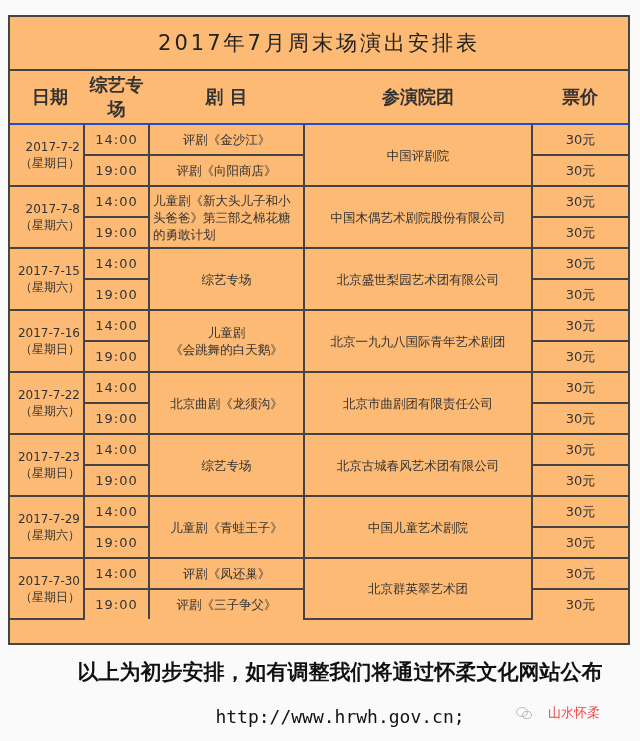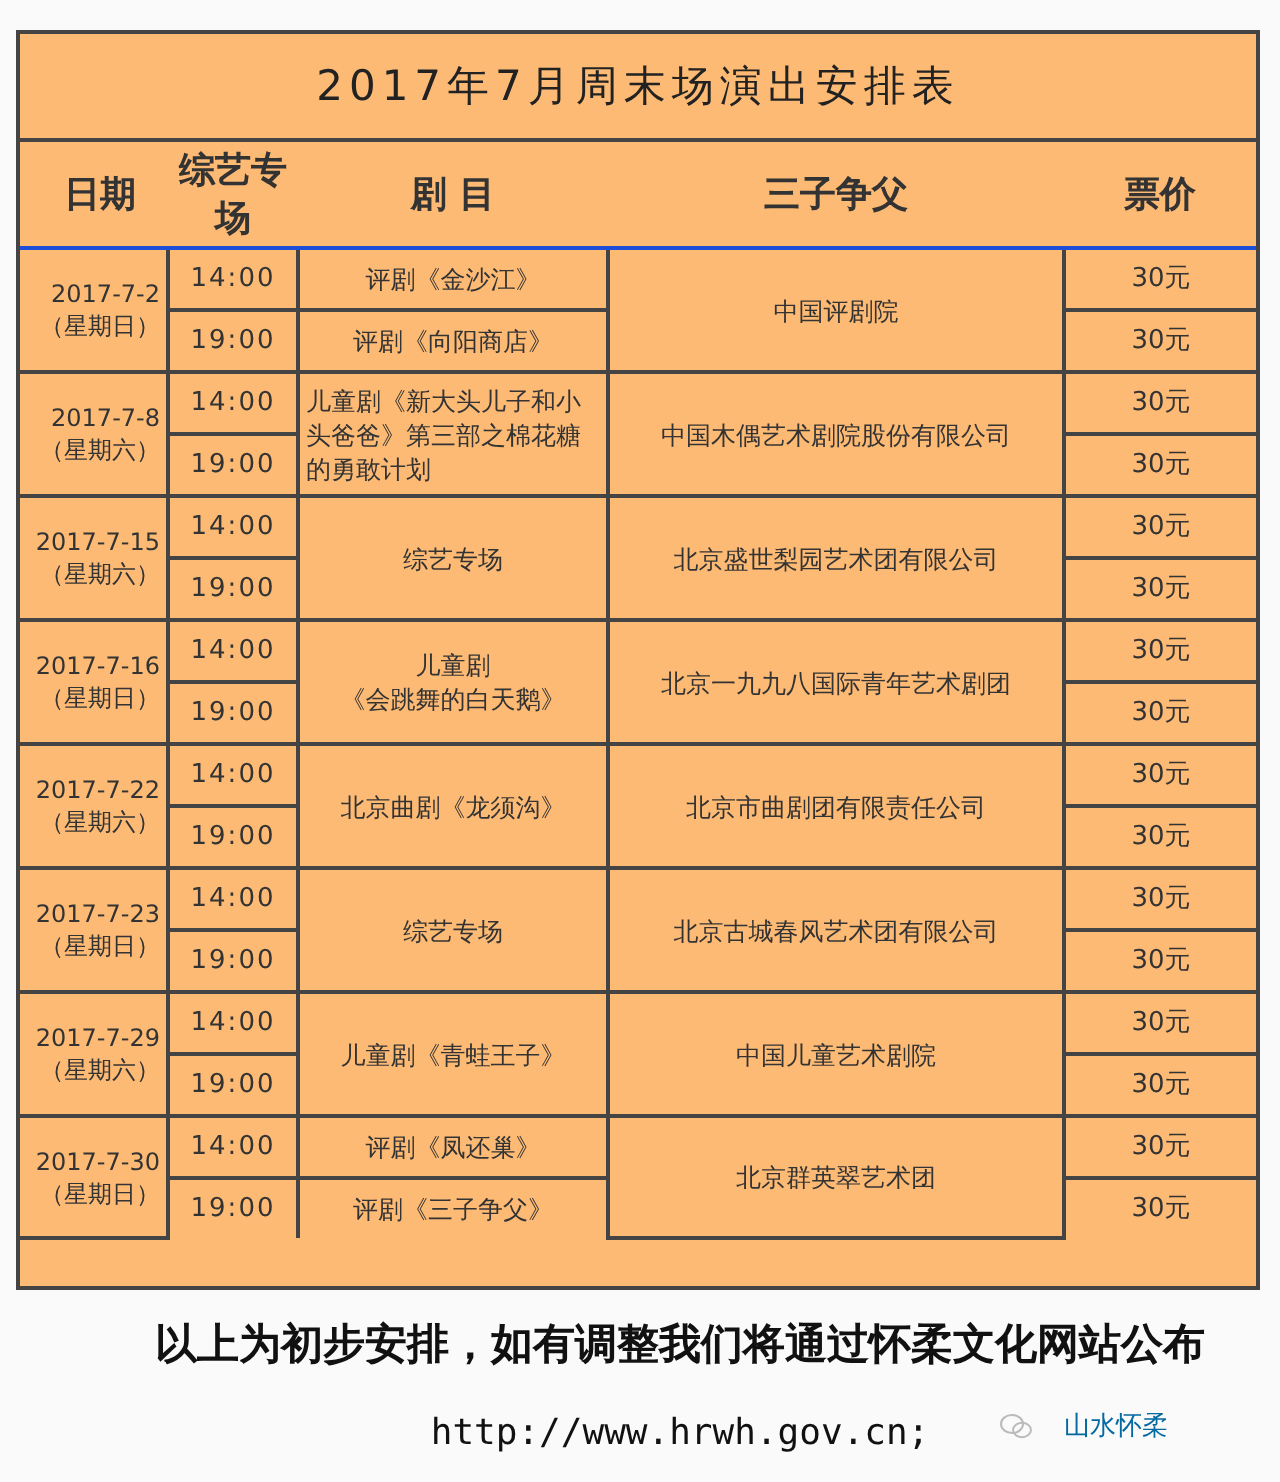--- a/index.html
+++ b/index.html
@@ -18,21 +18,21 @@
   td { border:2px solid #444; text-align:center; vertical-align:middle; font-size:12.5px;
        color:#333; padding:0 3px; line-height:17px; }
   tr.row td { height:29px; }
   td.date { border-left:none; font-size:12px; line-height:16px;text-align:right; }
   td.price { border-right:none; font-size:13px; }
   td.time { font-size:13px; letter-spacing:1px;margin-left:24px; }
   tr.last td { border-bottom:none; }
   .footer-line { position:absolute; left:0; width:640px; text-align:center; color:#111;padding-left:20px; }
   .notice { top:658px; font-size:21px; letter-spacing:0px; font-weight:bold; }
   .url { top:706px; font-size:18px; font-family:"DejaVu Sans Mono", "Liberation Mono", monospace; }
-  .watermark { position:absolute; right:56px; top:704px; font-size:13px; color:#0369a1;
+  .watermark { position:absolute; right:40px; top:704px; font-size:13px; color:#ef4444;
                display:flex; align-items:center; gap:16px; }
   .wm-icon { width:16px; height:14px; }
 </style>
 </head>
 <body>
 
 <div class="sheet">
   <div class="title">2017年7月周末场演出安排表</div>
   <table>
     <colgroup>
@@ -40,21 +40,21 @@
         <col class="c-time">
         <col class="c-prog">
         <col class="c-troupe">
         <col class="c-price">
     </colgroup>
     <thead>
       <tr>
         <th class="left">日期</th>
         <th>综艺专场</th>
         <th>剧 目</th>
-        <th>三子争父</th>
+        <th>参演院团</th>
         <th>票价</th>
       </tr>
     </thead>
     <tbody id="tbody">
         <tr class="row">
           <td class="date" rowspan="2">
             <div>2017-7-2</div>
             <div>（星期日）</div>
           </td>
           <td class="time">14:00</td>

